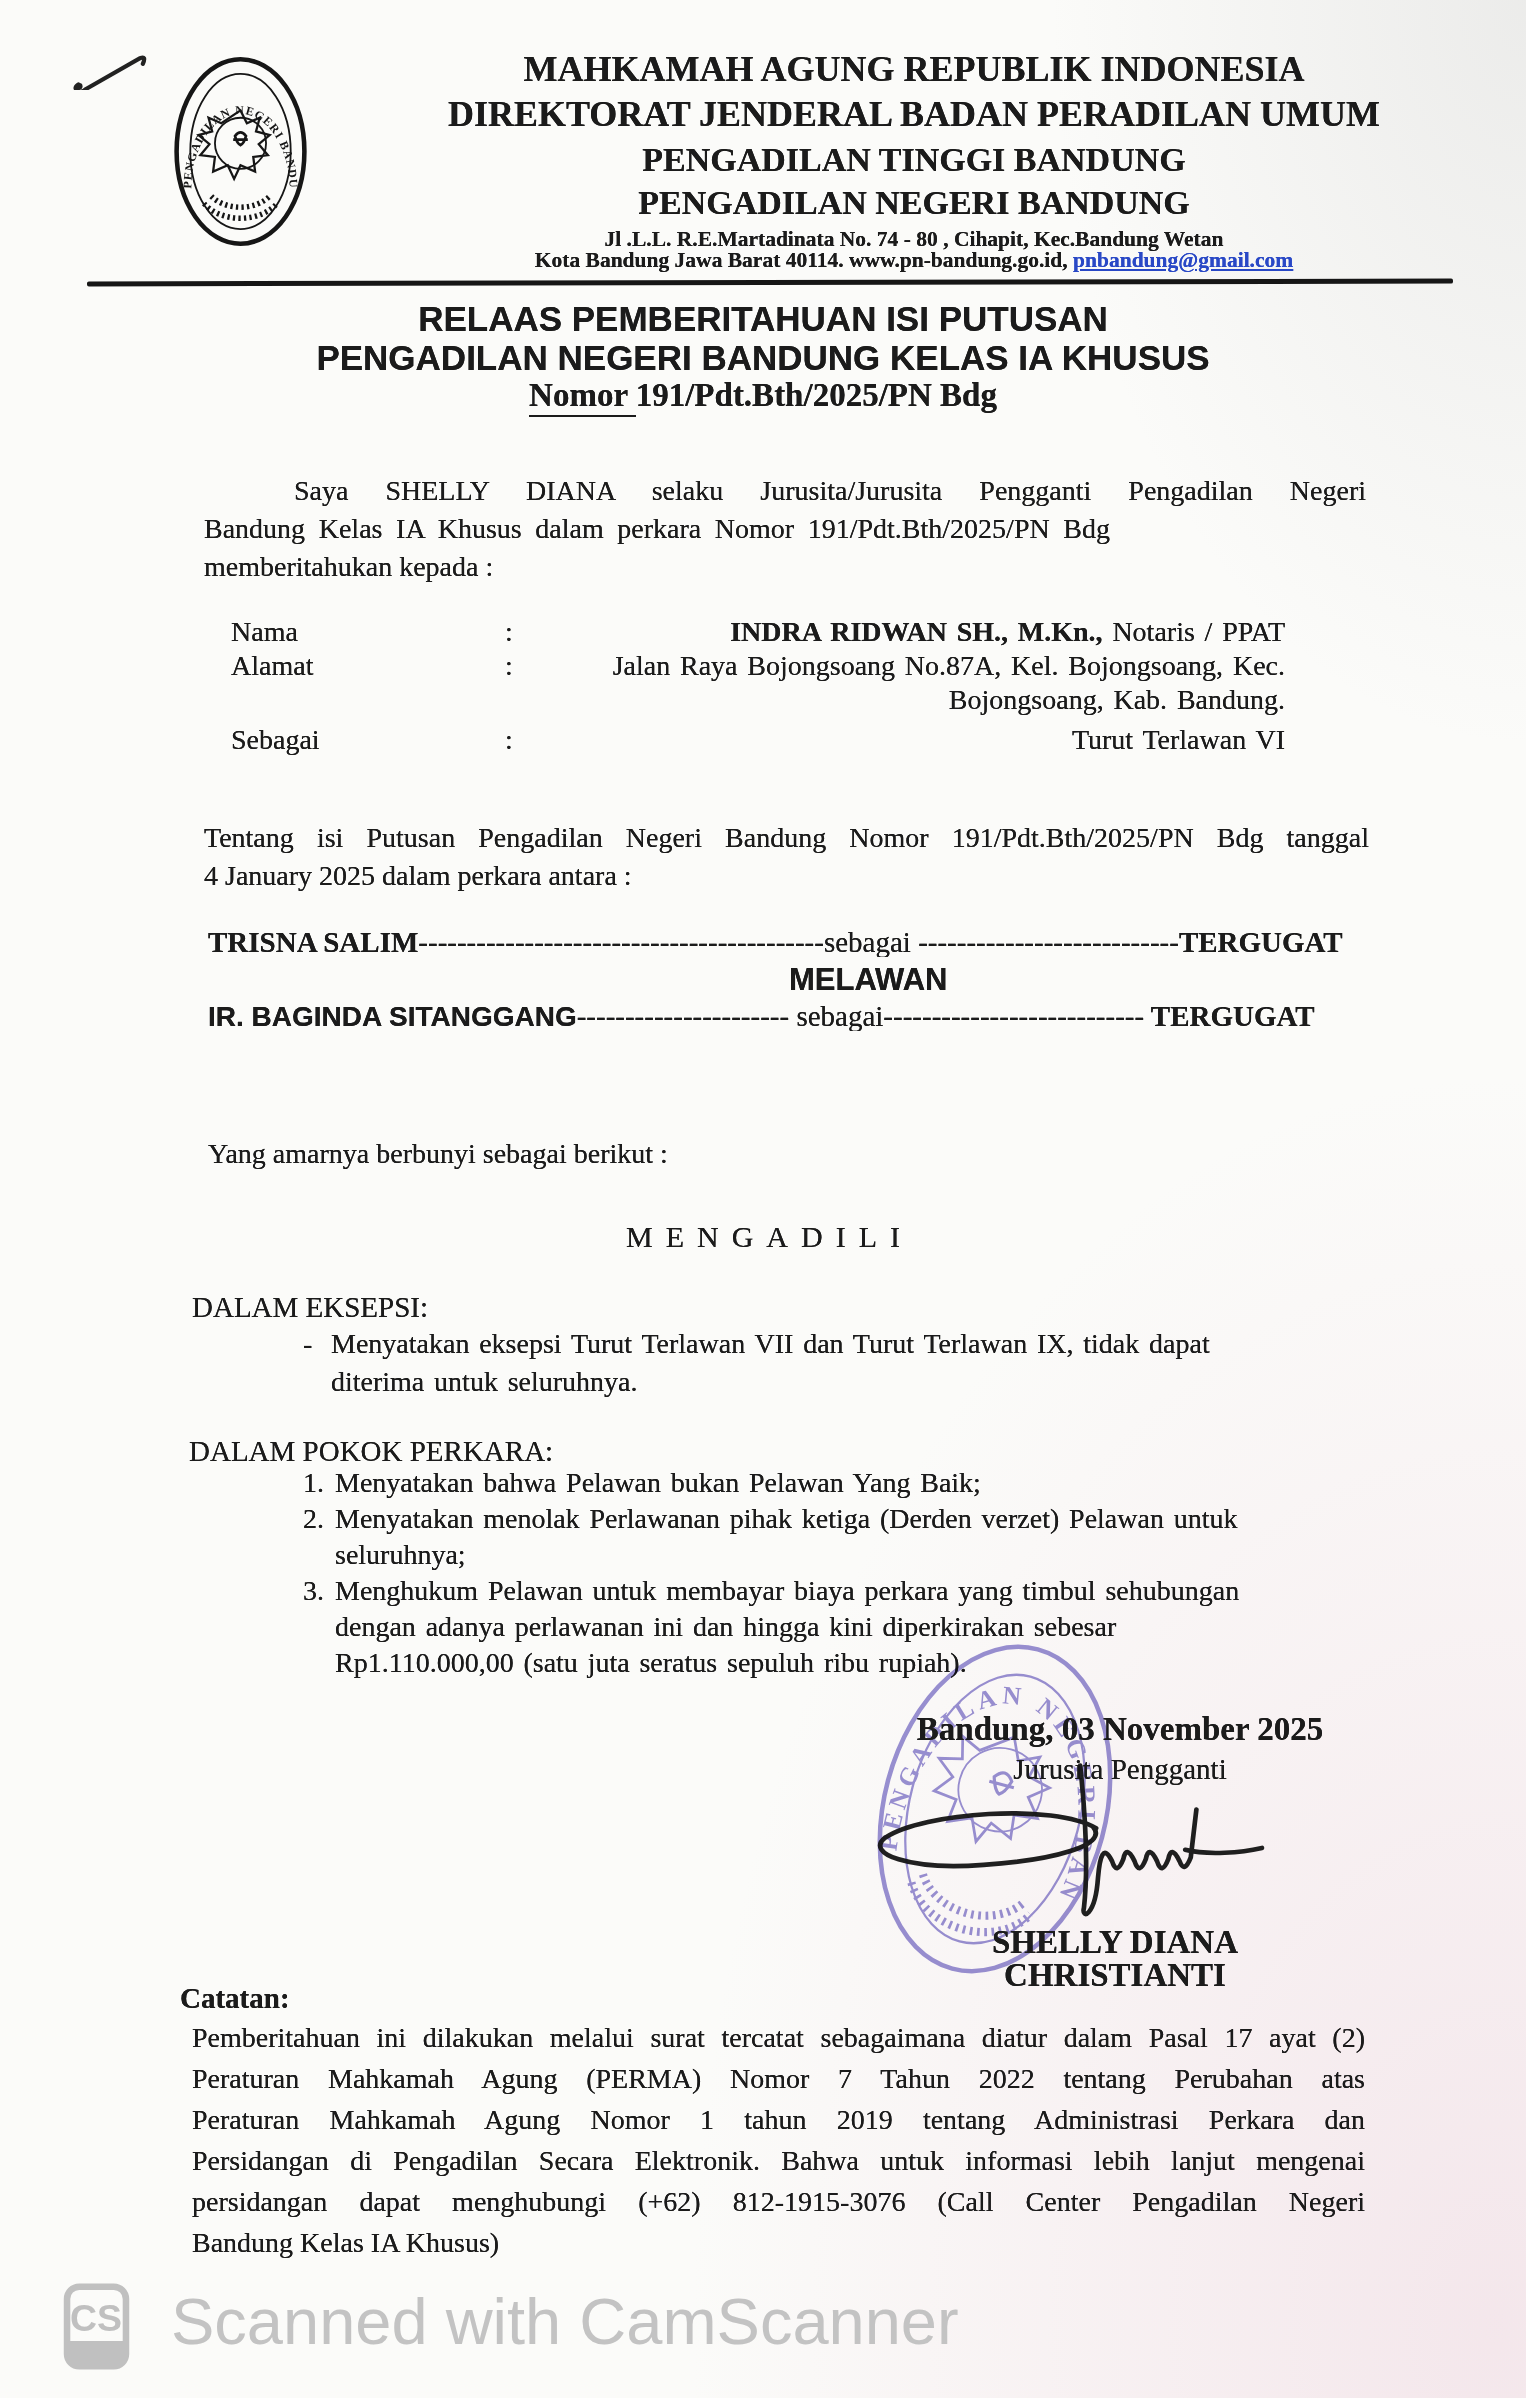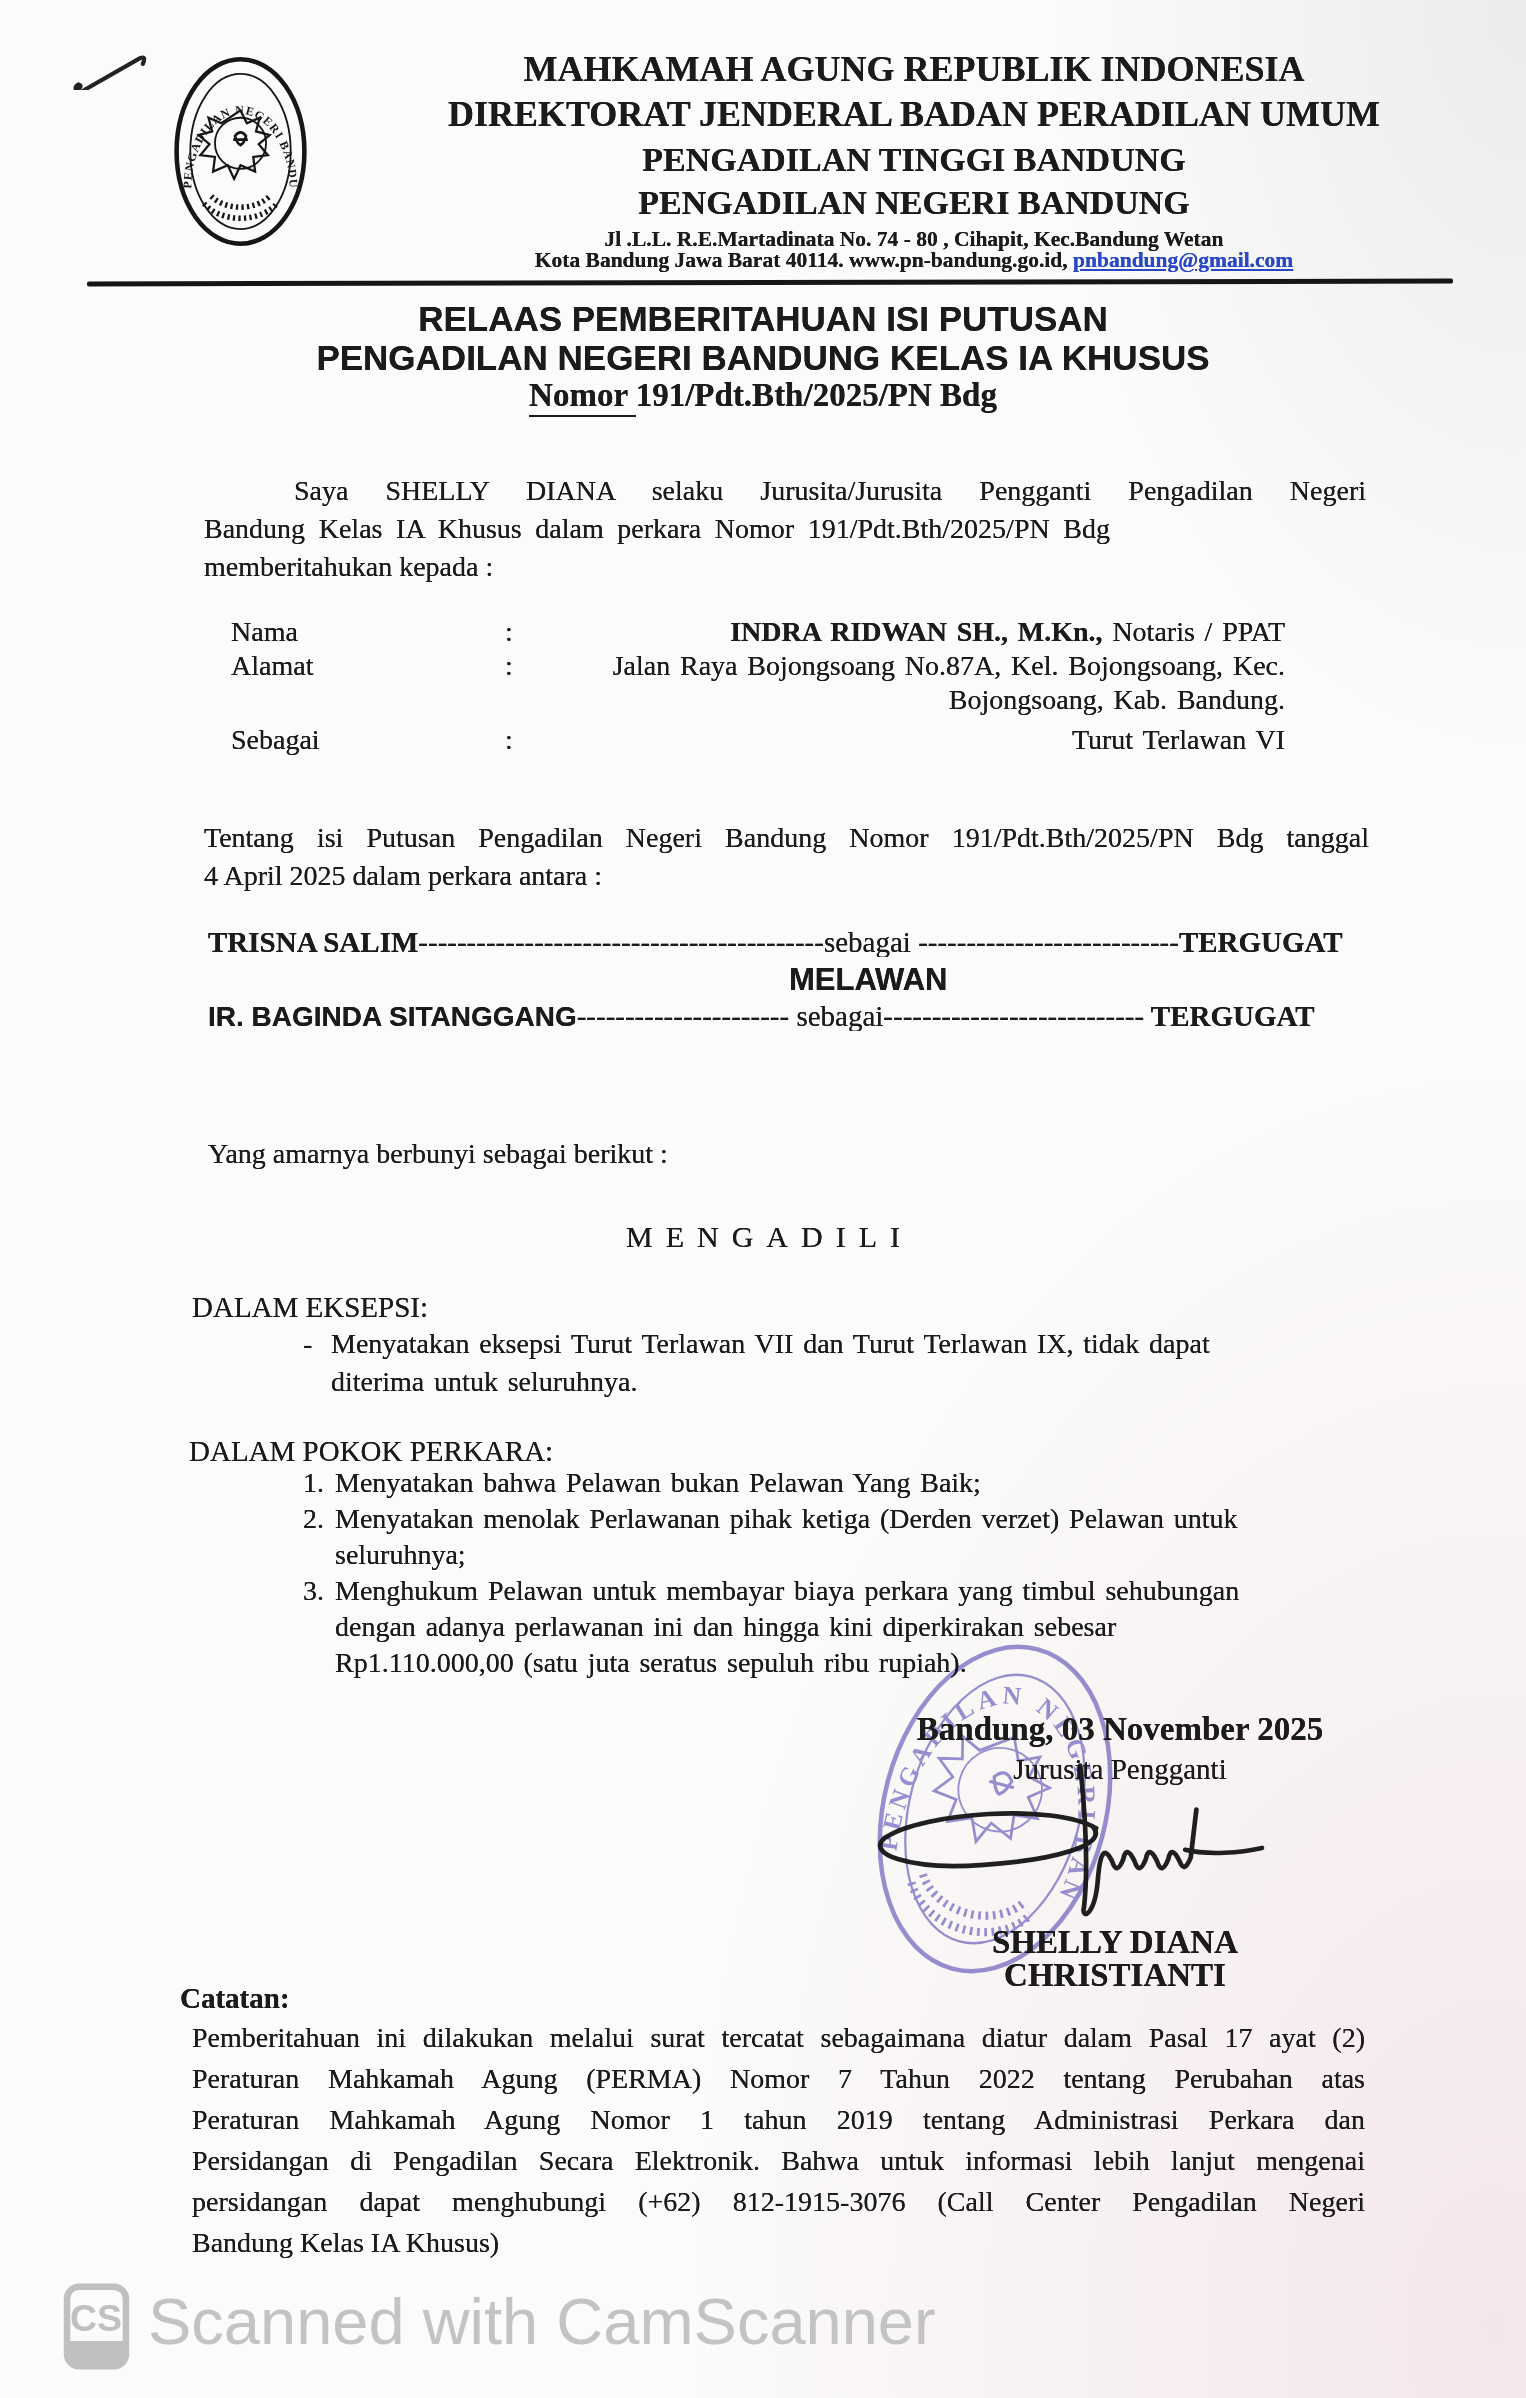--- a/index.html
+++ b/index.html
@@ -30,21 +30,21 @@
   .flabel{width:274px;flex:none;}
   .fcolon{width:26px;flex:none;}
   .fval{width:754px;word-spacing:2.8px;text-align:right;}
   
   .party{left:208px;width:1162px;font-size:29px;}
   
   .pitem{display:flex;line-height:36px;font-size:28px;word-spacing:2.8px;}
   .pnum{width:32px;flex:none;}
   .stamp{mix-blend-mode:multiply;opacity:.8;}
   .note-line{line-height:41px;font-size:28px;}
-  .footer-text{color:#c3c3c3;font-size:65px;letter-spacing:0;}
+  .footer-text{color:#c3c3c3;font-size:65px;letter-spacing:0;margin-left:23px;}
 </style>
 </head>
 <body>
 
 <div class="page">
 
   <svg class="abs" style="left:69px;top:47px" width="86" height="43" viewBox="0 0 92 46">
     <path d="M 10,40 q -6,4 0,7 q 4,2 8,-2 L 76,12 q 7,-3 3,6" fill="none" stroke="#222" stroke-width="4.5" stroke-linecap="round"></path>
     <circle cx="11" cy="42" r="3.5" fill="#222"></circle>
   </svg>
@@ -97,21 +97,21 @@
     </div>
     <div class="frow" style="margin-top:5.6px">
       <div class="flabel">Sebagai</div>
       <div class="fcolon">:</div>
       <div class="fval">Turut Terlawan VI</div>
     </div>
   </div>
 
   <div class="abs txt" style="left:204px;top:819px;width:1165px;font-size:28px;line-height:38px">
     <div class="jlast">Tentang isi Putusan Pengadilan Negeri Bandung Nomor 191/Pdt.Bth/2025/PN Bdg tanggal</div>
-    <div>4 April 2025 dalam perkara antara :</div>
+    <div>4 January 2025 dalam perkara antara :</div>
   </div>
 
   <div class="abs txt party nowrap" style="top:928px"><span class="serif b">TRISNA SALIM</span><span>------------------------------------------</span><span>sebagai </span><span>---------------------------</span><span class="serif b">TERGUGAT</span></div>
 
   <div class="abs txt party sans b" style="top:964px;font-size:31px;padding-left:581px">MELAWAN</div>
 
   <div class="abs txt party nowrap" style="top:1002px"><span class="sans b" style="font-size:28px">IR. BAGINDA SITANGGANG</span><span>----------------------</span><span> sebagai</span><span>---------------------------</span><span class="serif b"> TERGUGAT</span></div>
 
 
   <div class="abs txt" style="left:208px;top:1140px;font-size:28px">Yang amarnya berbunyi sebagai berikut :</div>

